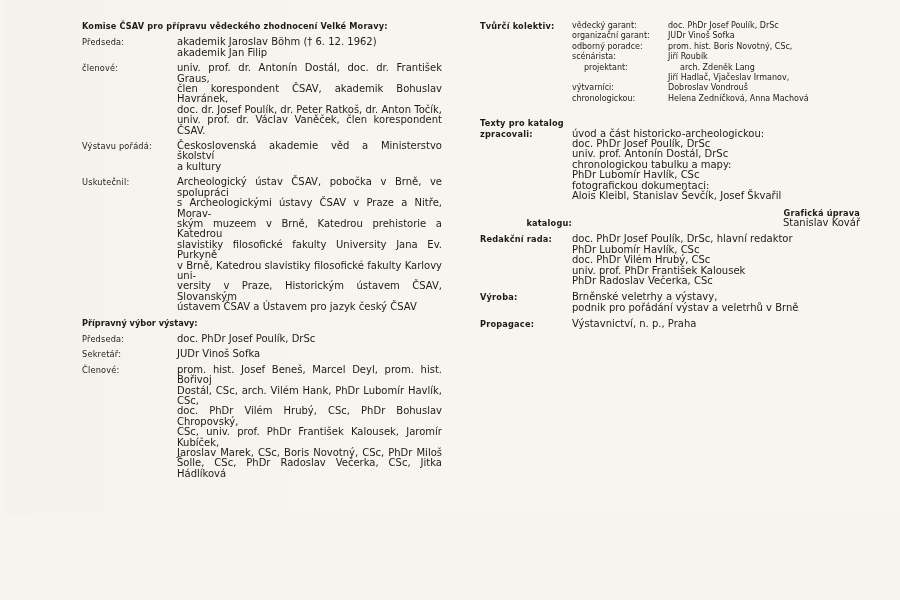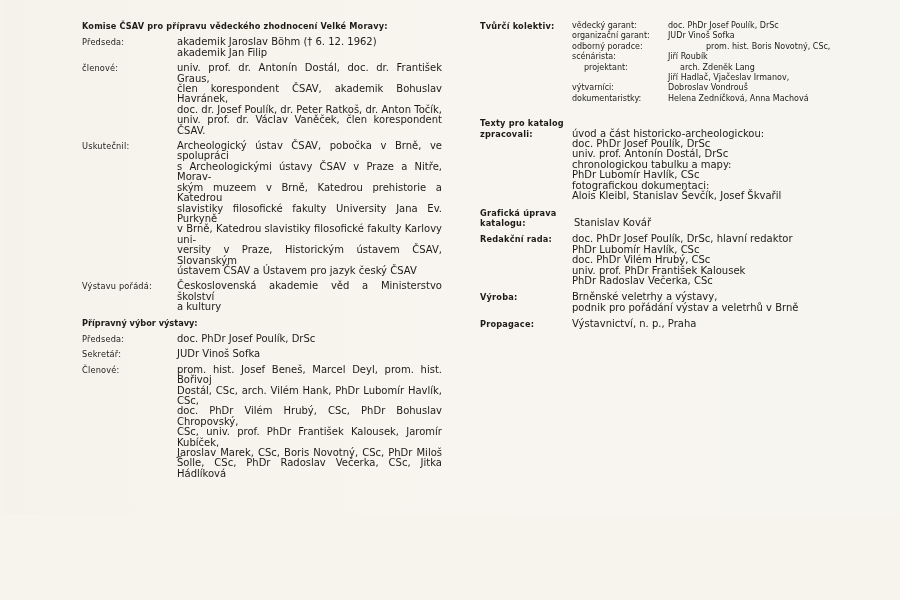--- a/index.html
+++ b/index.html
@@ -116,40 +116,40 @@
       <div class="label">členové:</div>
       <div class="value">
         <span class="just">univ. prof. dr. Antonín Dostál, doc. dr. František Graus,</span>
         <span class="just">člen korespondent ČSAV, akademik Bohuslav Havránek,</span>
         <span class="just">doc. dr. Josef Poulík, dr. Peter Ratkoš, dr. Anton Točík,</span>
         <span class="just">univ. prof. dr. Václav Vaněček, člen korespondent ČSAV.</span>
       </div>
     </div>
 
     <div class="row">
+      <div class="label">Výstavu pořádá:</div>
+      <div class="value">
+        <span class="just">Československá akademie věd a Ministerstvo školství</span>
+        <span class="line">a kultury</span>
+      </div>
+    </div>
+
+    <div class="row">
       <div class="label">Uskutečnil:</div>
       <div class="value">
         <span class="just">Archeologický ústav ČSAV, pobočka v Brně, ve spolupráci</span>
         <span class="just">s Archeologickými ústavy ČSAV v Praze a Nitře, Morav-</span>
         <span class="just">ským muzeem v Brně, Katedrou prehistorie a Katedrou</span>
         <span class="just">slavistiky filosofické fakulty University Jana Ev. Purkyně</span>
         <span class="just">v Brně, Katedrou slavistiky filosofické fakulty Karlovy uni-</span>
         <span class="just">versity v Praze, Historickým ústavem ČSAV, Slovanským</span>
         <span class="line">ústavem ČSAV a Ústavem pro jazyk český ČSAV</span>
       </div>
     </div>
 
-    <div class="row">
-      <div class="label">Výstavu pořádá:</div>
-      <div class="value">
-        <span class="just">Československá akademie věd a Ministerstvo školství</span>
-        <span class="line">a kultury</span>
-      </div>
-    </div>
-
     <div class="subtitle">Přípravný výbor výstavy:</div>
 
     <div class="row">
       <div class="label">Předseda:</div>
       <div class="value">
         <span class="line">doc. PhDr Josef Poulík, DrSc</span>
       </div>
     </div>
 
     <div class="row">
@@ -178,41 +178,41 @@
       <div class="label">Tvůrčí kolektiv:</div>
       <div style="display:block; flex:1 1 auto;">
         <div style="display:flex;">
           <div class="roles">vědecký garant:</div>
           <div class="names">doc. PhDr Josef Poulík, DrSc</div>
         </div>
         <div style="display:flex;">
           <div class="roles">organizační garant:</div>
           <div class="names">JUDr Vinoš Sofka</div>
         </div>
-        <div style="display:flex;gap:38px;">
+        <div style="display:flex;">
           <div class="roles">odborný poradce:</div>
           <div class="names">prom. hist. Boris Novotný, CSc,</div>
         </div>
         <div style="display:flex;">
           <div class="roles">scénárista:</div>
           <div class="names">Jiří Roubík</div>
         </div>
         <div style="display:flex;padding-left:12px;">
           <div class="roles">projektant:</div>
           <div class="names">arch. Zdeněk Lang</div>
         </div>
         <div style="display:flex;align-items:flex-end;">
           <div class="roles">výtvarníci:</div>
           <div class="names">
             <span class="line">Jiří Hadlač, Vjačeslav Irmanov,</span>
             <span class="line">Dobroslav Vondrouš</span>
           </div>
         </div>
         <div style="display:flex;">
-          <div class="roles">dokumentaristky:</div>
+          <div class="roles">chronologickou:</div>
           <div class="names">Helena Zedníčková, Anna Machová</div>
         </div>
       </div>
     </div>
 
     <div style="margin-bottom:6px;">
       <div class="label-two">Texty pro katalog</div>
       <div class="rrow" style="margin-bottom:0;">
         <div class="label">zpracovali:</div>
         <div class="value">
@@ -220,21 +220,21 @@
           <span class="line">doc. PhDr Josef Poulík, DrSc</span>
           <span class="line">univ. prof. Antonín Dostál, DrSc</span>
           <span class="line">chronologickou tabulku a mapy:</span>
           <span class="line">PhDr Lubomír Havlík, CSc</span>
           <span class="line">fotografickou dokumentaci:</span>
           <span class="line">Alois Kleibl, Stanislav Ševčík, Josef Škvařil</span>
         </div>
       </div>
     </div>
 
-    <div style="margin-bottom:6px;">
+    <div style="margin-bottom:6px;text-align:right;">
       <div class="label-two">Grafická úprava</div>
       <div class="rrow" style="margin-bottom:0;">
         <div class="label">katalogu:</div>
         <div class="value" style="padding-left:2px;">Stanislav Kovář</div>
       </div>
     </div>
 
     <div class="rrow">
       <div class="label">Redakční rada:</div>
       <div class="value">

